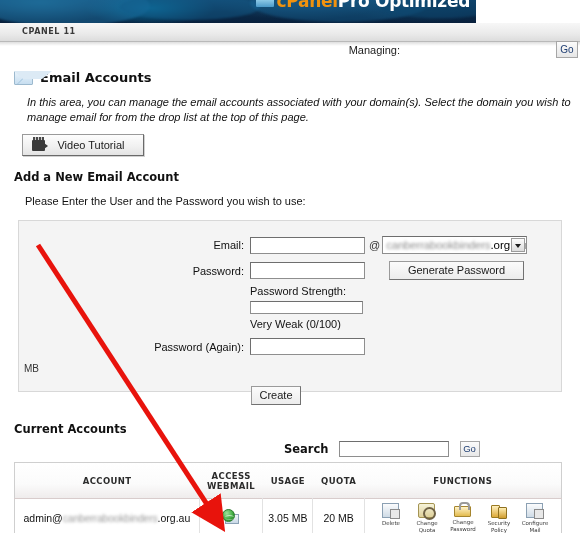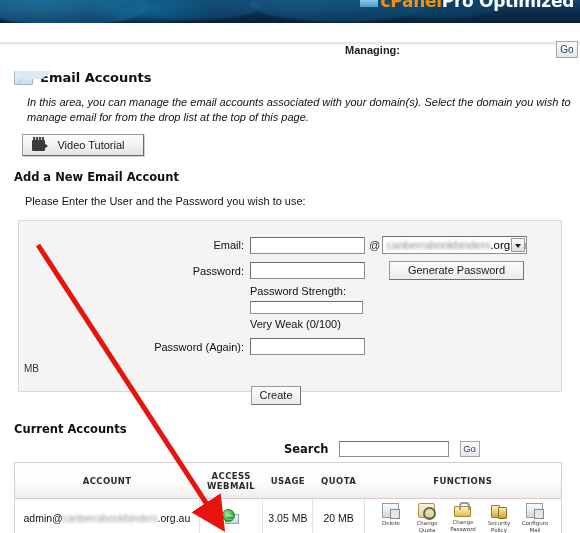--- a/index.html
+++ b/index.html
@@ -15,21 +15,21 @@
   #page {
     position: relative;
     width: 580px; height: 533px;
     overflow: hidden;
     background: #fff;
   }
 
   
   #banner {
     position: absolute; top: 0; left: 0;
-    width: 580px; height: 23px;
+    width: 476px; height: 23px;
     background: #0d2340;
     background-image:
       radial-gradient(ellipse 120px 30px at 40px 2px, #1d5f86 0%, rgba(29,95,134,0) 70%),
       radial-gradient(ellipse 90px 24px at 150px 8px, #0a6f9b 0%, rgba(10,111,155,0) 72%),
       radial-gradient(ellipse 130px 28px at 300px 0px, #15476b 0%, rgba(21,71,107,0) 70%),
       radial-gradient(ellipse 100px 22px at 420px 6px, #0e3a5c 0%, rgba(14,58,92,0) 75%),
       linear-gradient(180deg, #14456d 0%, #0c2b4a 55%, #08203c 100%);
     overflow: hidden;
   }
   #banner .swoosh {
@@ -81,21 +81,21 @@
     background: linear-gradient(180deg, rgba(0,0,0,0.13), rgba(0,0,0,0));
   }
 
   
   #managing-row {
     position: absolute; top: 40px; left: 0;
     width: 580px; height: 22px;
   }
   #managing-label {
     position: absolute; right: 180px; top: 4px;
-    font-size: 11px; color: #222; font-weight: bold;
+    font-size: 11px; color: #222;
   }
   #managing-select {
     position: absolute; right: 28px; top: 0px;
     width: 148px; height: 19px;
     border: 1px solid #8c8c8c;
     border-top-color: #6f6f6f;
     background: #fff;
     font-size: 12px;
     color: #000;
     padding-left: 3px;
@@ -538,20 +538,23 @@
   <div id="banner">
     <div class="swoosh" style="left:-20px; top:-14px; width:170px; height:40px;"></div>
     <div class="swoosh" style="left:120px; top:-6px; width:140px; height:26px; background:rgba(18,90,135,0.5);"></div>
     <div class="swoosh" style="left:250px; top:-16px; width:180px; height:38px; background:rgba(24,110,160,0.35);"></div>
     <div class="swoosh" style="left:380px; top:-4px; width:120px; height:22px; background:rgba(12,70,110,0.55);"></div>
     <div id="logo">
       <span class="mark"></span><span class="orange">cPanel</span><span class="white">Pro Optimized</span>
     </div>
   </div>
 
+  <div id="tabbar">
+    <div id="tab-cpanel">CPANEL 11</div>
+  </div>
   <div id="tabbar-shadow"></div>
 
   <div id="managing-row">
     <div id="managing-label">Managing:</div>
     <div id="managing-go">Go</div>
   </div>
 
   <div id="heading">
     <span id="mail-icon"></span>
     <span id="heading-title">Email Accounts</span>

